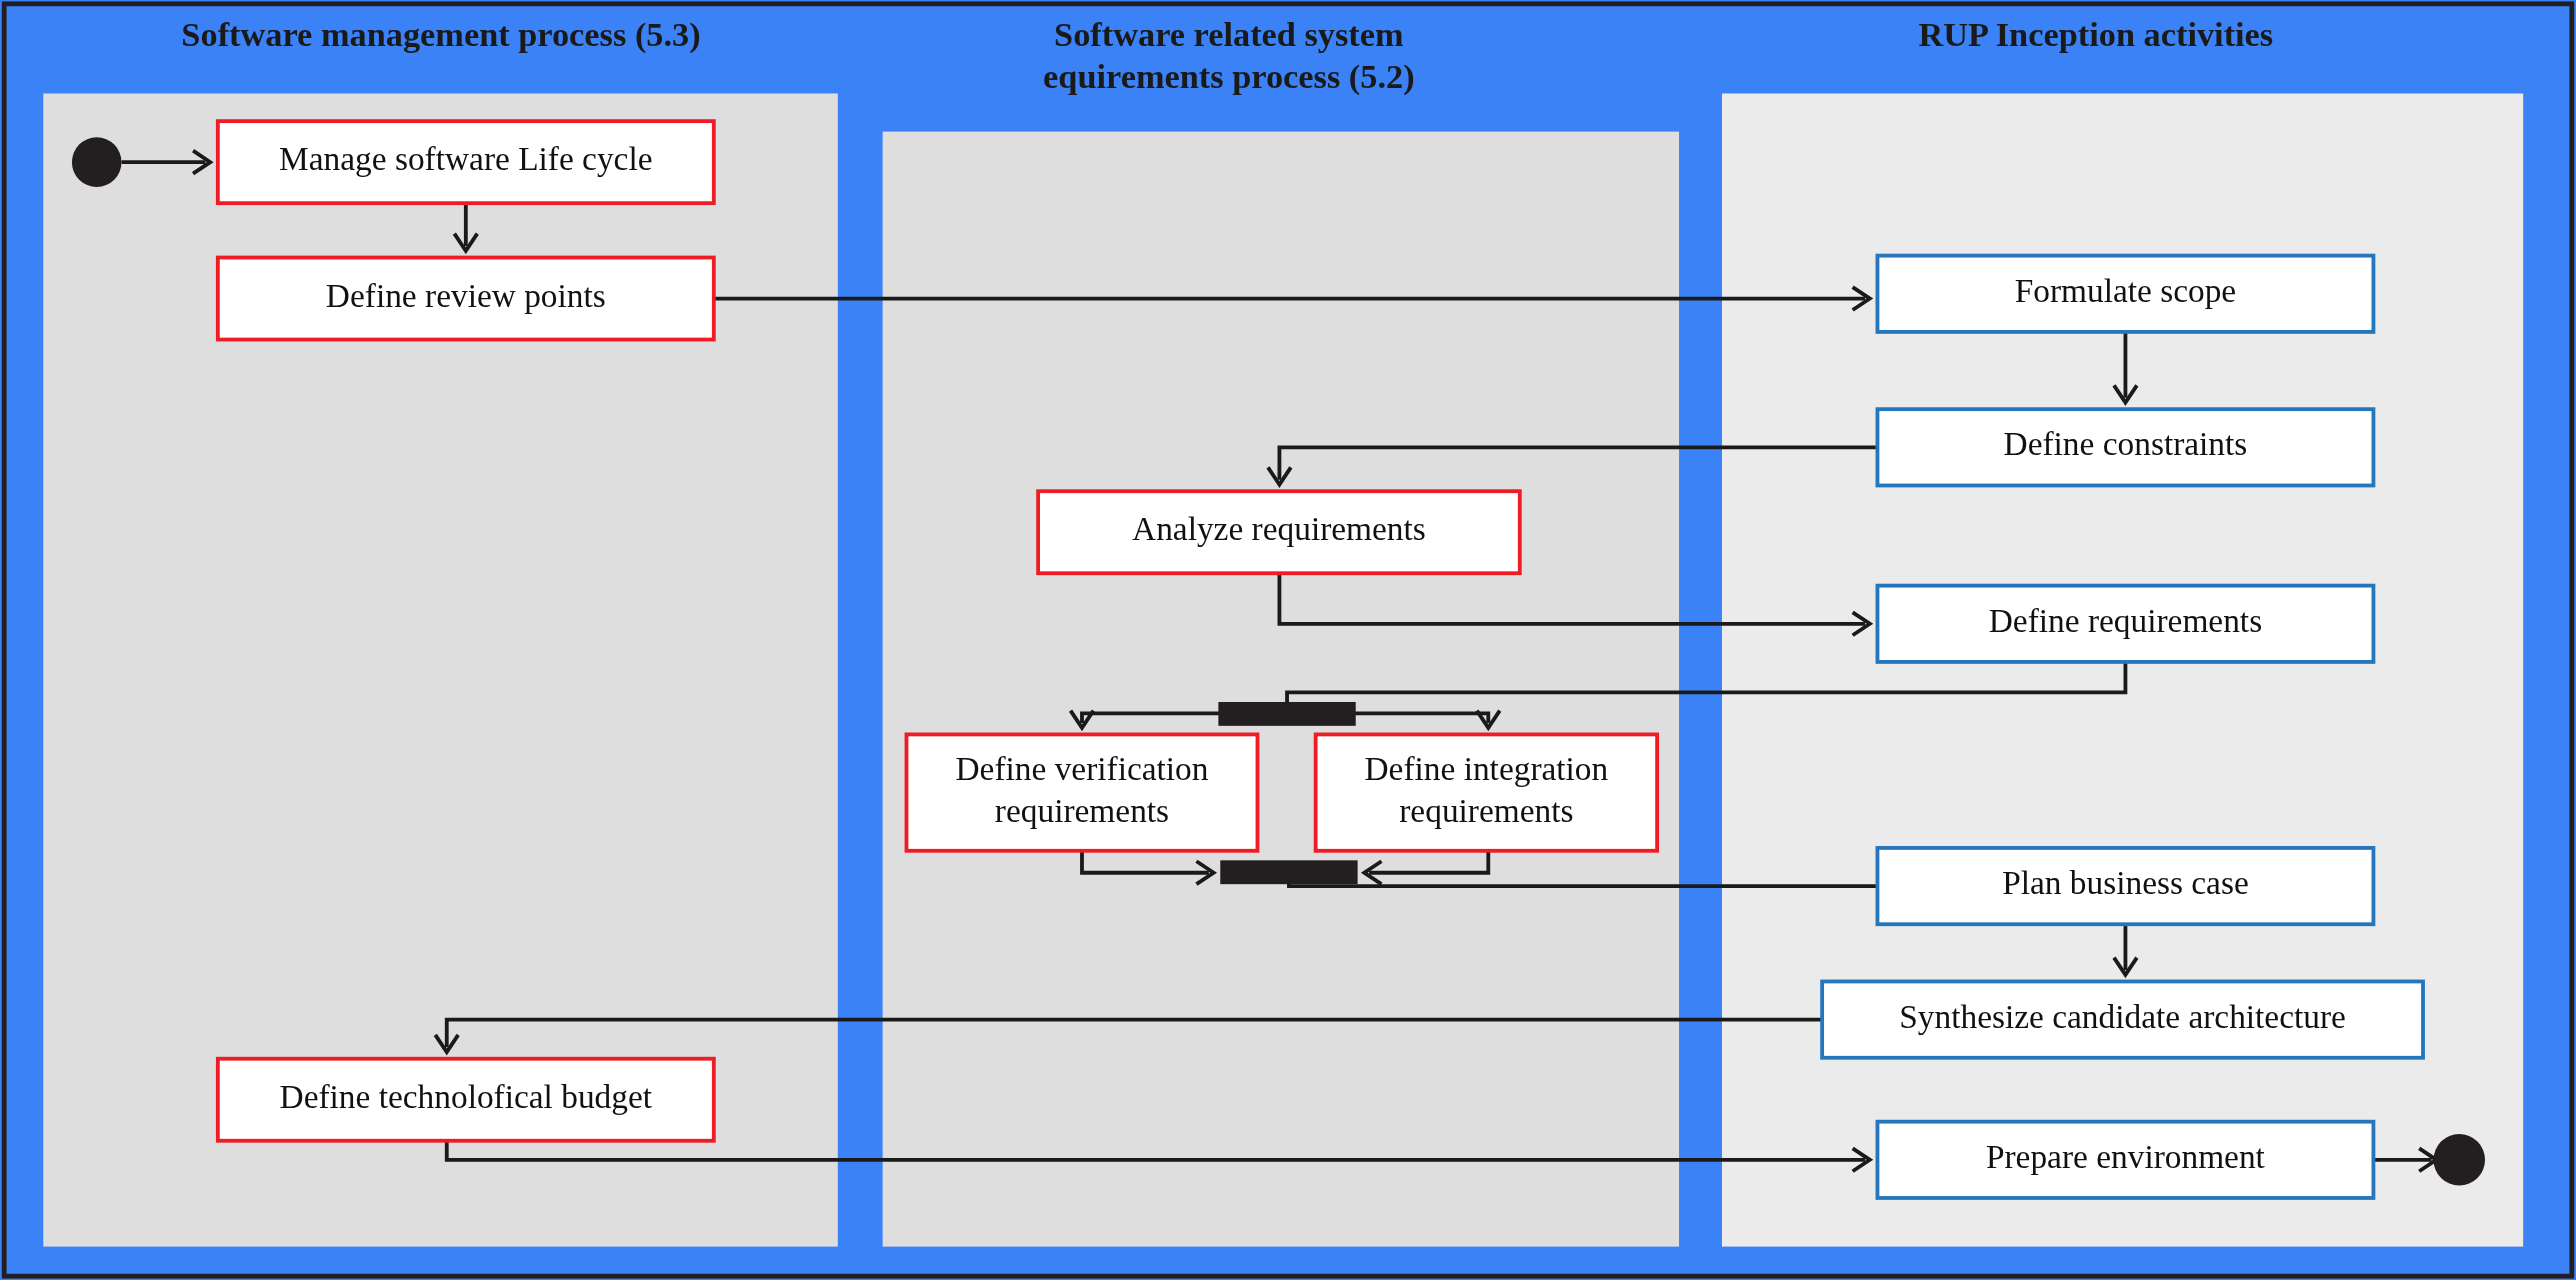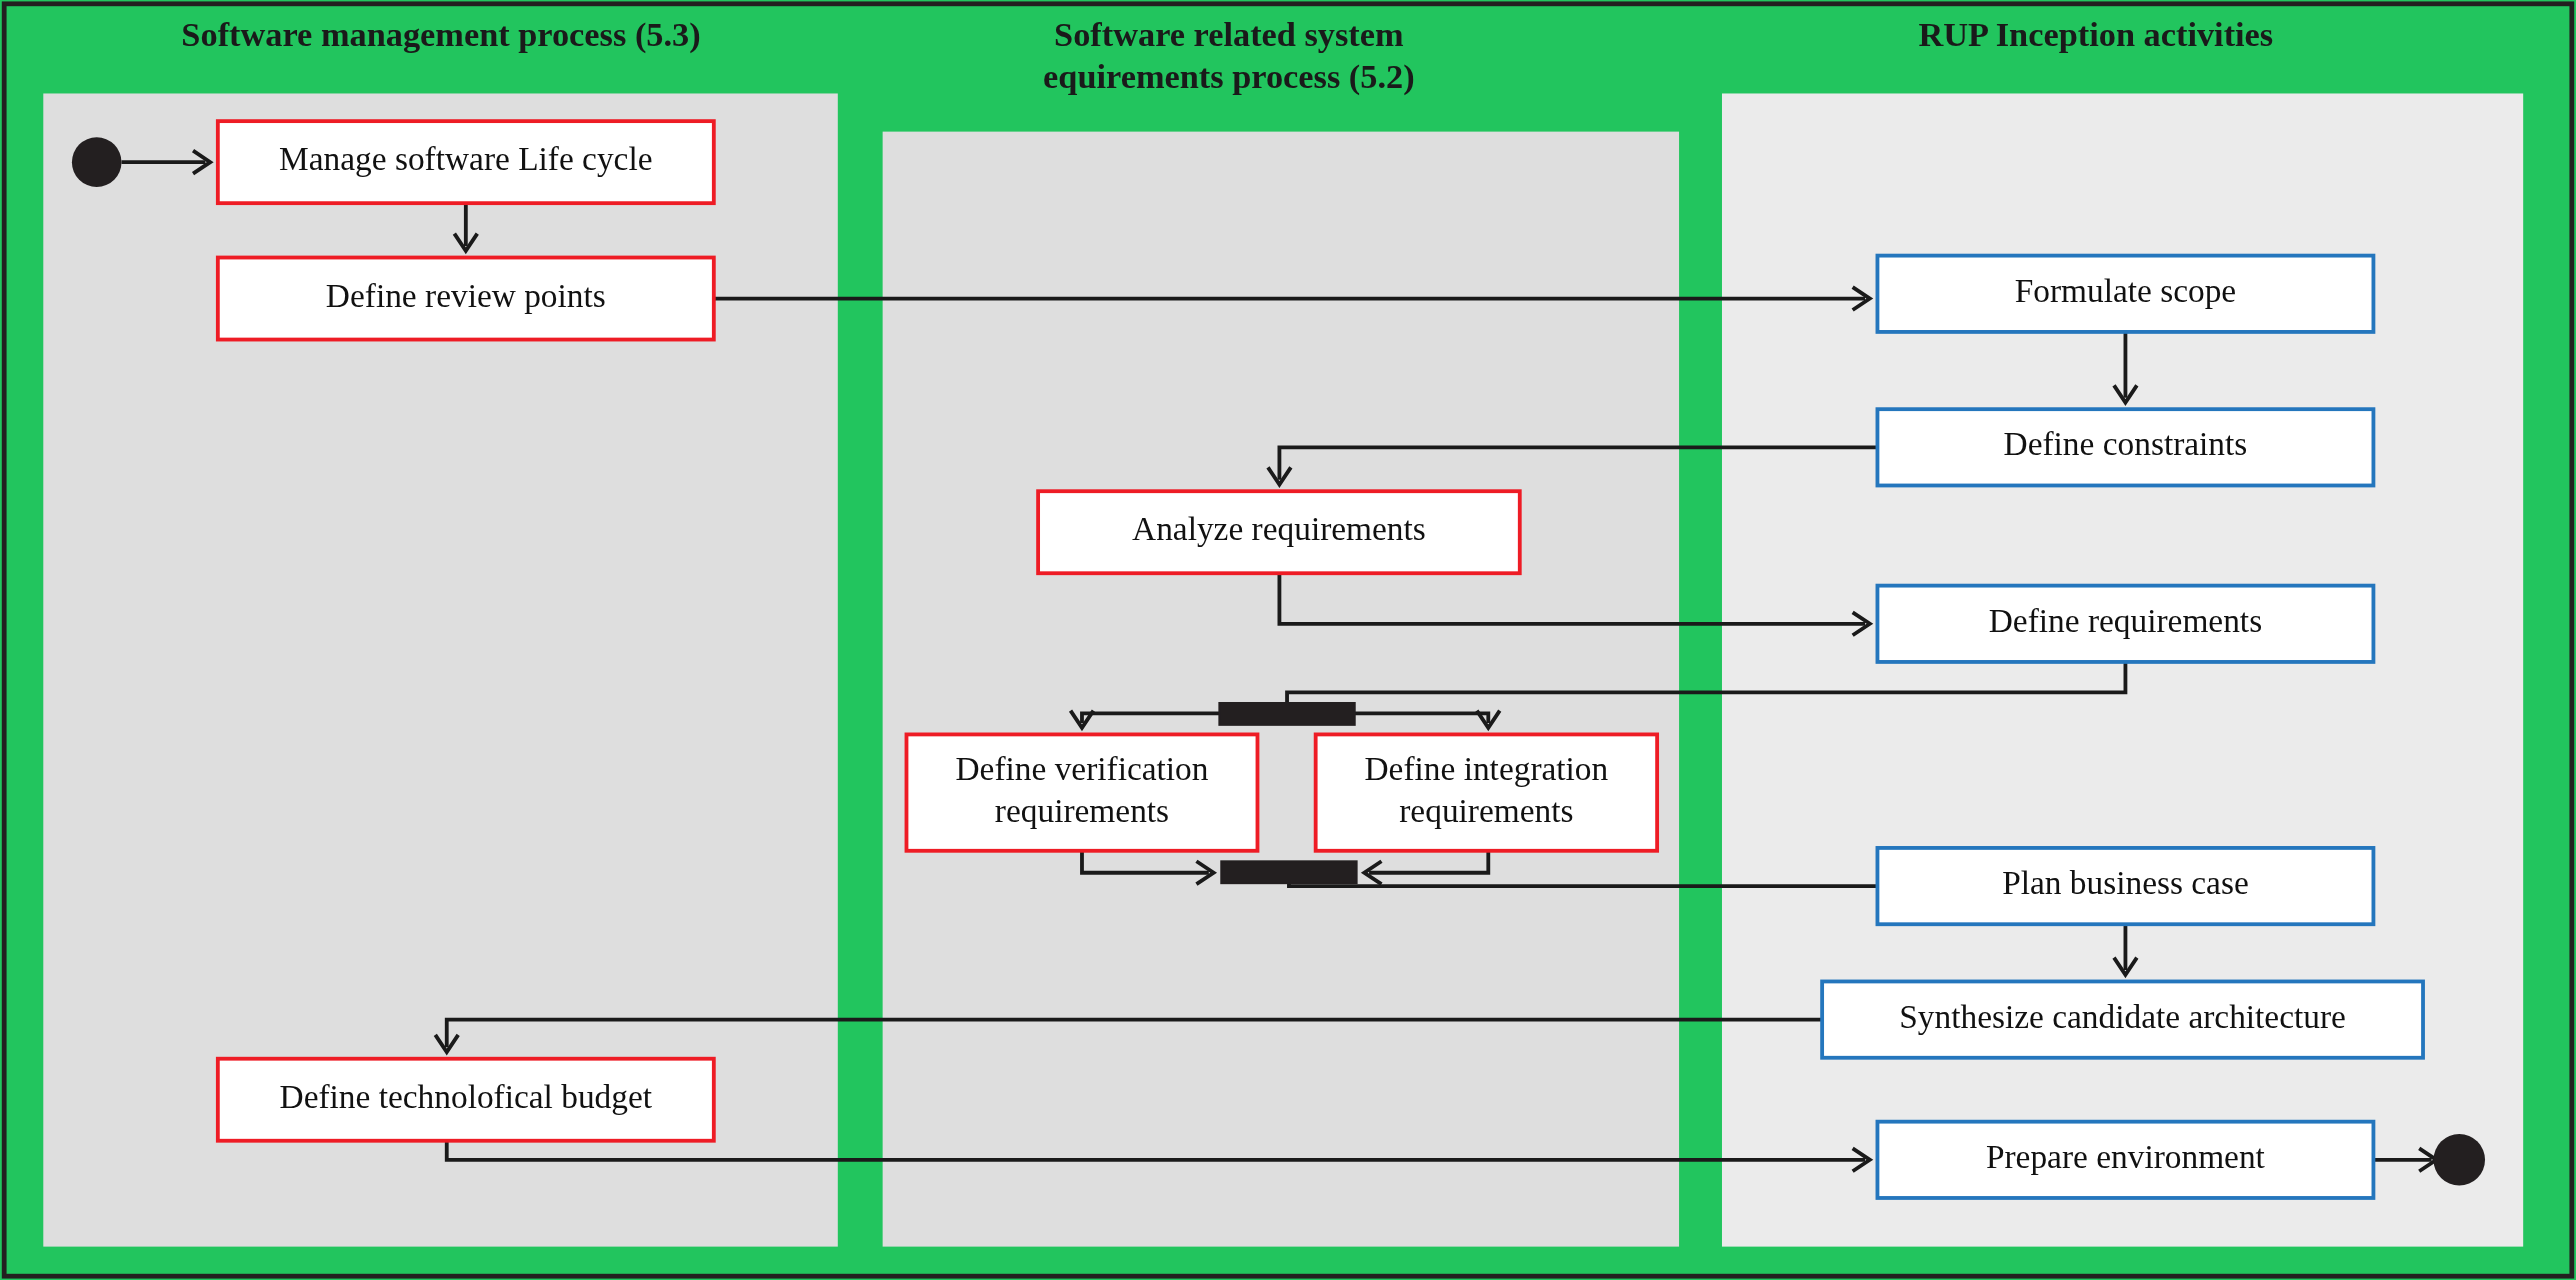--- a/index.html
+++ b/index.html
@@ -7,21 +7,21 @@
     padding: 0;
     background: #ffffff;
   }
   body {
     font-family: "Liberation Serif", "DejaVu Serif", serif;
   }
   #page {
     position: relative;
     width: 2576px;
     height: 1280px;
-    background: #22c55e;
+    background: #3b82f6;
     overflow: hidden;
   }
   #diagram {
     position: absolute;
     top: 0;
     left: 0;
     width: 2576px;
     height: 1280px;
   }
   .frame-rect {

